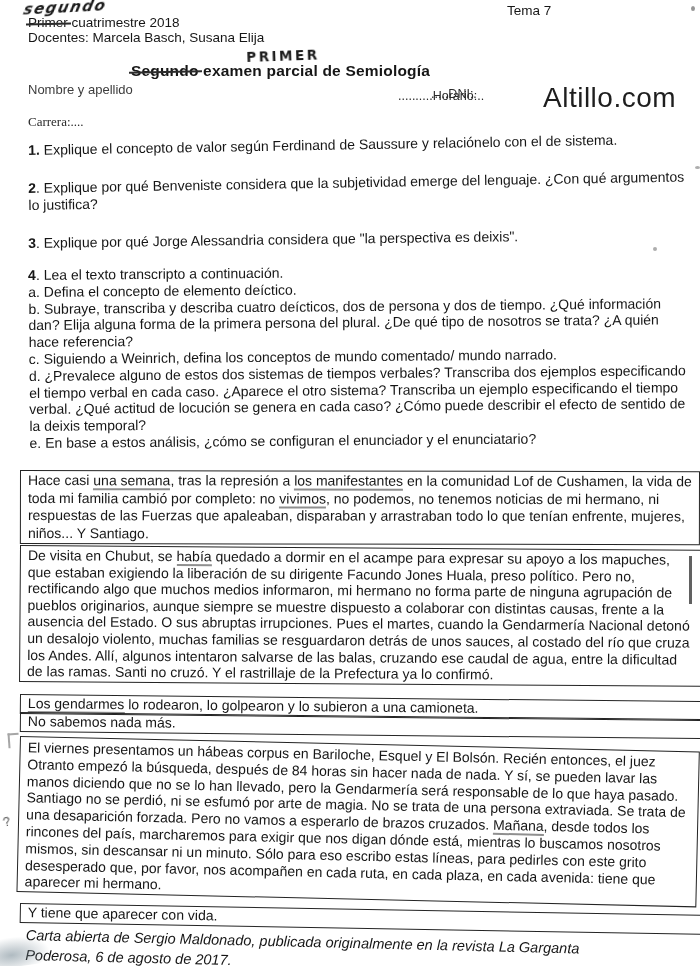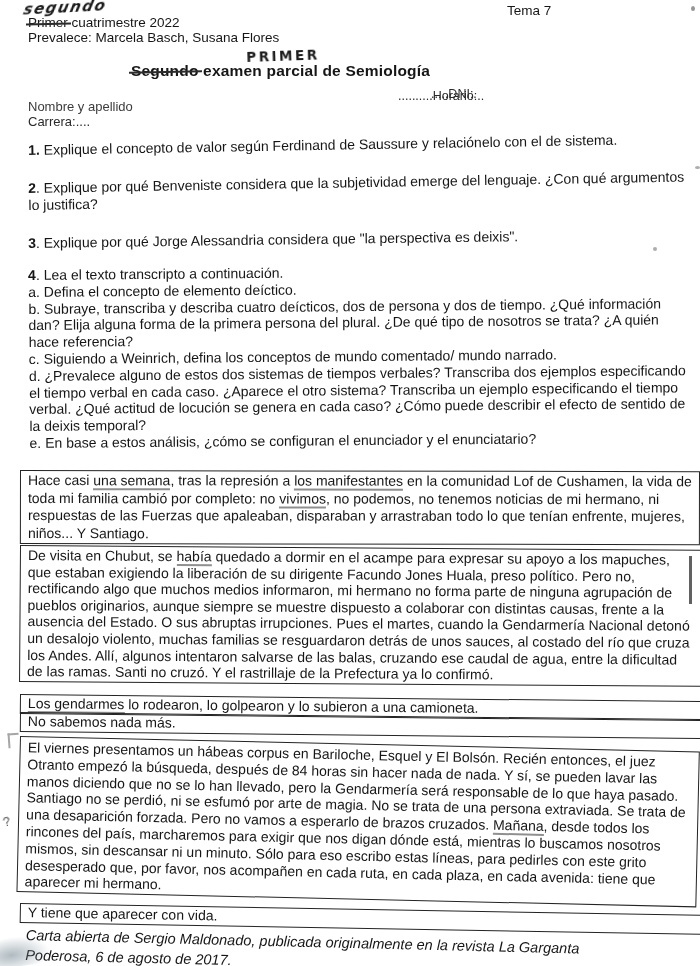--- a/index.html
+++ b/index.html
@@ -30,23 +30,23 @@
     font-size:15.5px; font-weight:700; letter-spacing:.2px;
   }
   .strike { position:relative; }
   .strike::after {
     content:""; position:absolute; left:-2px; right:-3px; top:54%; height:2.2px;
     background:#2c2c2c; transform:rotate(-1.2deg);
   }
   .watermark { left:543px; top:82px; font-size:28px; color:#1e1e1e; letter-spacing:.5px; white-space:nowrap; }
   .field { font-size:12.5px; color:#2a2a2a; white-space:nowrap; }
   .f-dni     { left:413px; top:87px;margin-left:18px; }
-  .f-nombre  { left:28px;  top:99px;  font-size:13px; color:#3c3c3c; }
+  .f-nombre  { left:28px;  top:82px;  font-size:13px; color:#3c3c3c; }
   .f-horario { left:398px; top:89px; }
-  .f-carrera { left:28px;  top:114px; font-size:13px; }
+  .f-carrera { left:28px;  top:114px; font-size:13px;font-family:Liberation Serif, serif; }
   
   .q { left:28px; width:664px; font-size:14px; line-height:17px; transform-origin:left top; }
   .q1 { top:142px; transform:rotate(-1deg); }
   .q2 { top:180px; transform:rotate(-1deg); }
   .q3 { top:235px; transform:rotate(-0.8deg); }
   .q4 { top:267px; line-height:16.8px; transform:rotate(-0.5deg); }
   .qnum { font-weight:700; }
   
   .tbox {
     left:20px; border:1.4px solid #242424; padding:1px 7px;
@@ -74,30 +74,31 @@
   .smudge { left:-10px; top:936px; width:60px; height:30px; transform:rotate(-8deg);
     background:radial-gradient(ellipse at 35% 60%, rgba(110,130,142,.55), rgba(110,130,142,0) 70%); }
 </style>
 </head>
 <body>
 
 <div class="page">
 
   <div class="abs hw hw-segundo">segundo</div>
 
-  <div class="abs line term"><span class="strike">Primer</span><span> cuatrimestre 2022</span></div>
+  <div class="abs line term"><span class="strike">Primer</span><span> cuatrimestre 2018</span></div>
 
-  <div class="abs line docentes">Prevalece: Marcela Basch, Susana Flores</div>
+  <div class="abs line docentes">Docentes: Marcela Basch, Susana Elija</div>
 
   <div class="abs line tema">Tema 7</div>
 
   <div class="abs hw hw-primer">PRIMER</div>
 
   <div class="abs title"><span class="strike">Segundo</span><span> examen parcial de Semiología</span></div>
 
+  <div class="abs watermark">Altillo.com</div>
 
   <div class="abs field f-dni">.....DNI:.</div>
   <div class="abs field f-nombre">Nombre y apellido</div>
   <div class="abs field f-horario">..........Horario:..</div>
   <div class="abs field f-carrera">Carrera:....</div>
 
   <div class="abs q q1"><span class="qnum">1.</span><span> Explique el concepto de valor según Ferdinand de Saussure y relaciónelo con el de sistema.</span></div>
 
   <div class="abs q q2"><span class="qnum">2</span><span>. Explique por qué Benveniste considera que la subjetividad emerge del lenguaje. ¿Con qué argumentos lo justifica?</span></div>
 

